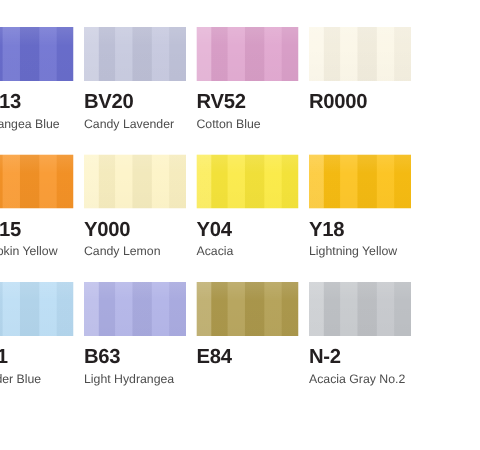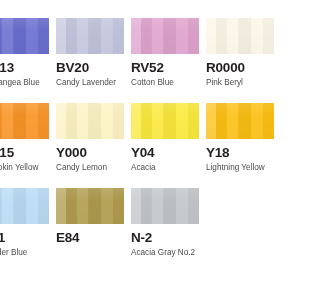--- a/index.html
+++ b/index.html
@@ -127,21 +127,20 @@
         <div class="code">RV52</div>
         <div class="name">Cotton Blue</div>
       </div>
       <div class="cell">
         <div class="swatch">
           <div class="base" style="background-color: rgb(251, 246, 230);"></div>
           <div class="streaks"></div>
           <div class="sheen"></div>
         </div>
         <div class="code">R0000</div>
-        <div class="name">Pink Beryl</div>
       </div>
       <div class="cell">
         <div class="swatch">
           <div class="base" style="background-color: rgb(249, 149, 39);"></div>
           <div class="streaks"></div>
           <div class="sheen"></div>
         </div>
         <div class="code">YR15</div>
         <div class="name">Pumpkin Yellow</div>
       </div>
@@ -173,20 +172,29 @@
         <div class="name">Lightning Yellow</div>
       </div>
       <div class="cell">
         <div class="swatch">
           <div class="base" style="background-color: rgb(185, 220, 244);"></div>
           <div class="streaks"></div>
           <div class="sheen"></div>
         </div>
         <div class="code">B41</div>
         <div class="name">Powder Blue</div>
+      </div>
+      <div class="cell">
+        <div class="swatch">
+          <div class="base" style="background-color: rgb(174, 176, 230);"></div>
+          <div class="streaks"></div>
+          <div class="sheen"></div>
+        </div>
+        <div class="code">B63</div>
+        <div class="name">Light Hydrangea</div>
       </div>
       <div class="cell">
         <div class="swatch">
           <div class="base" style="background-color: rgb(176, 156, 78);"></div>
           <div class="streaks"></div>
           <div class="sheen"></div>
         </div>
         <div class="code">E84</div>
       </div>
       <div class="cell">

